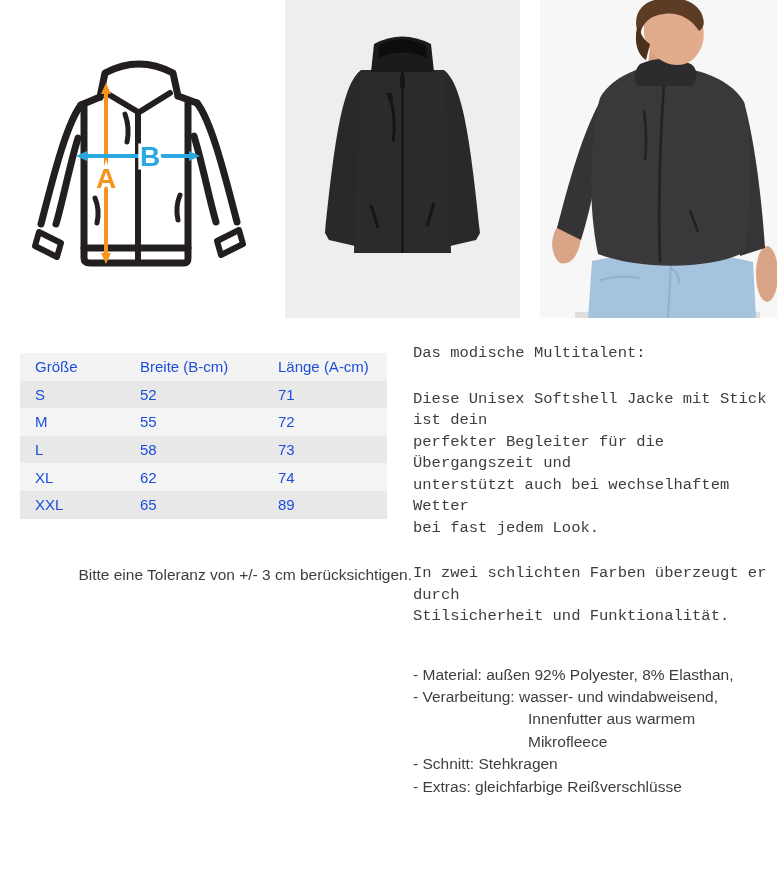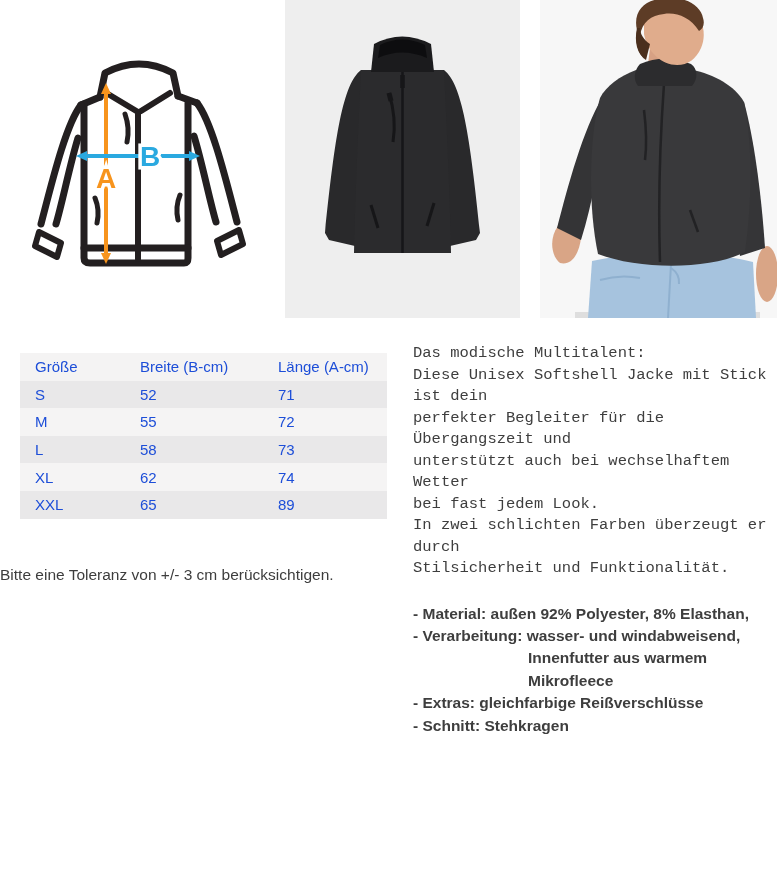--- a/index.html
+++ b/index.html
@@ -16,29 +16,29 @@
 
   
   .table-wrap { position:absolute; left:20px; top:353px; }
   table { border-collapse:collapse; table-layout:fixed; width:367px;
           font-size:15px; color:#1d4ed8; }
   th, td { font-weight:normal; text-align:left; padding:0 0 0 15px; height:27.6px; }
   thead tr { background:#f4f3f3; }
   tbody tr.odd  { background:#e9e8e9; }
   tbody tr.even { background:#f5f4f4; }
 
-  .tolerance { position:absolute; left:0; top:566px; width:412px; text-align:left;
+  .tolerance { position:absolute; left:0; top:566px; width:412px; text-align:right;
                font-size:15.5px; color:#3d3d3d; }
 
   
   .description { position:absolute; left:413px; top:343px; width:364px;
                  font-size:15.5px; line-height:21.5px; color:#3e3e3e; }
   .description p { white-space:pre-line;font-family:Liberation Mono, monospace; }
-  .description p + p { }
-  .specs { margin-top:23px; list-style:none; line-height:22.4px;font-weight:bold; }
+  .description p + p { margin-top:24px; }
+  .specs { margin-top:36px; list-style:none; line-height:22.4px; }
   .specs li.indent-1 { padding-left:80px; }
   .specs li.indent-2 { padding-left:115px; }
 </style>
 </head>
 <body>
 
 <div class="page">
 
   <figure class="diagram">
     <svg viewBox="0 0 230 238">
@@ -175,18 +175,18 @@
 perfekter Begleiter für die Übergangszeit und
 unterstützt auch bei wechselhaftem Wetter
 bei fast jedem Look.</p>
     <p>In zwei schlichten Farben überzeugt er durch
 Stilsicherheit und Funktionalität.</p>
     <ul class="specs">
       <li>- Material: außen 92% Polyester, 8% Elasthan,</li>
       <li>- Verarbeitung: wasser- und windabweisend,</li>
       <li class="indent-2">Innenfutter aus warmem</li>
       <li class="indent-2">Mikrofleece</li>
+      <li>- Schnitt: Stehkragen</li>
       <li>- Extras: gleichfarbige Reißverschlüsse</li>
-      <li>- Schnitt: Stehkragen</li>
     </ul>
   </section>
 
 </div>
 
 </body></html>

